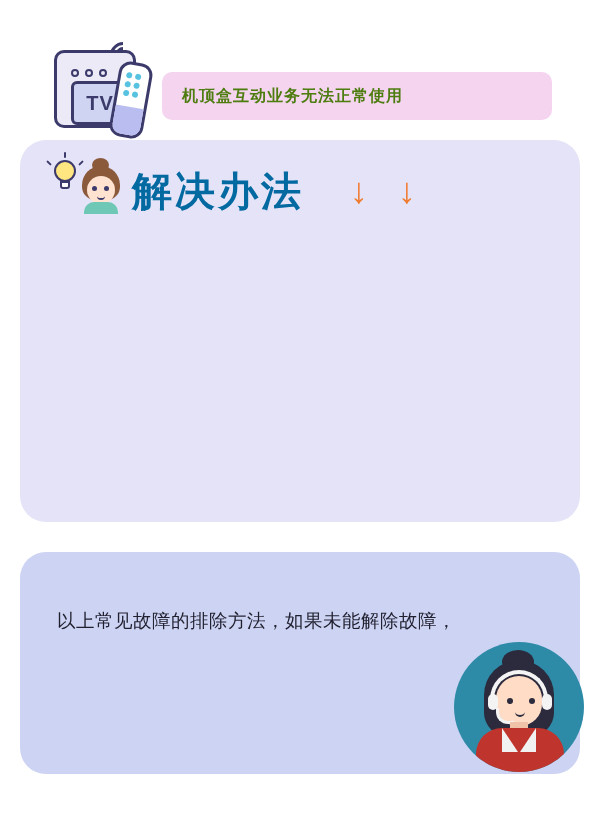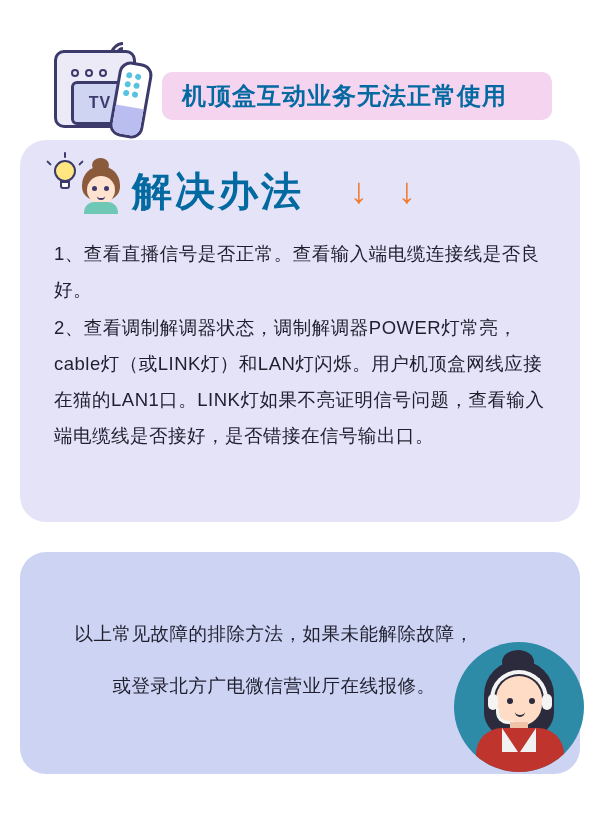--- a/index.html
+++ b/index.html
@@ -37,23 +37,23 @@
     width: 390px;
     height: 48px;
     background: #f4d4ef;
     border-radius: 10px;
   }
   .header-title {
     position: absolute;
     left: 130px;
     top: 58px;
     width: 370px;
-    font-size: 24px;
+    font-size: 16px;
     font-weight: bold;
-    color: #0369a1;
+    color: #4d7c0f;
     letter-spacing: 1px;
     line-height: 32px;
   }
 
   
   .tv-illu {
     position: absolute;
     left: 0px;
     top: 18px;
     width: 110px;
@@ -78,21 +78,21 @@
     height: 44px;
     background: #cfd4f3;
     border: 3px solid #3b3a6b;
     border-radius: 6px;
     box-sizing: border-box;
     display: flex;
     align-items: center;
     justify-content: center;
   }
   .tv-screen span {
-    font-size: 16px;
+    font-size: 20px;
     font-weight: bold;
     color: #3b3a6b;
     letter-spacing: 1px;
   }
   .tv-dots {
     position: absolute;
     left: 14px;
     top: 16px;
     display: flex;
     gap: 6px;
@@ -324,21 +324,21 @@
   .footer-text {
     position: absolute;
     left: 34px;
     top: 48px;
     width: 440px;
     font-size: 18.5px;
     line-height: 36px;
     color: #1f1f2e;
     letter-spacing: 0.5px;
   }
-  .footer-text p { margin: 16px; text-align: center; }
+  .footer-text p { margin: 3px; }
 
   
   .operator {
     position: absolute;
     left: 434px;
     top: 90px;
     width: 130px;
     height: 130px;
     border-radius: 50%;
     background: #2e8ba8;
@@ -515,30 +515,25 @@
       <div class="eye l"></div>
       <div class="eye r"></div>
       <div class="mouth"></div>
       <div class="body"></div>
     </div>
 
     <div class="solution-title">解决办法</div>
     <div class="arrow-down a1">↓</div>
     <div class="arrow-down a2">↓</div>
 
-    <div class="body-text">
-      <p>1、查看直播信号是否正常。查看输入端电缆连接线是否良好。</p>
-      <p>2、查看调制解调器状态，调制解调器POWER灯常亮，cable灯（或LINK灯）和LAN灯闪烁。用户机顶盒网线应接在猫的LAN1口。LINK灯如果不亮证明信号问题，查看输入端电缆线是否接好，是否错接在信号输出口。</p>
-    </div>
   </div>
 
   <div class="card-footer">
     <div class="footer-text">
       <p>以上常见故障的排除方法，如果未能解除故障，</p>
-      <p>或登录北方广电微信营业厅在线报修。</p>
     </div>
 
     <div class="operator">
       <div class="op-bun"></div>
       <div class="op-hair-back"></div>
       <div class="op-face"></div>
       <div class="op-headset"></div>
       <div class="op-ear l"></div>
       <div class="op-ear r"></div>
       <div class="op-eye l"></div>

